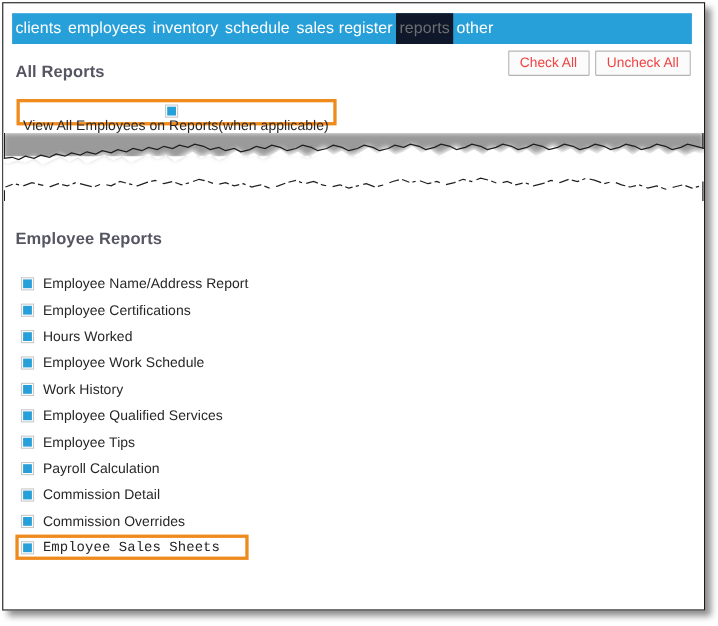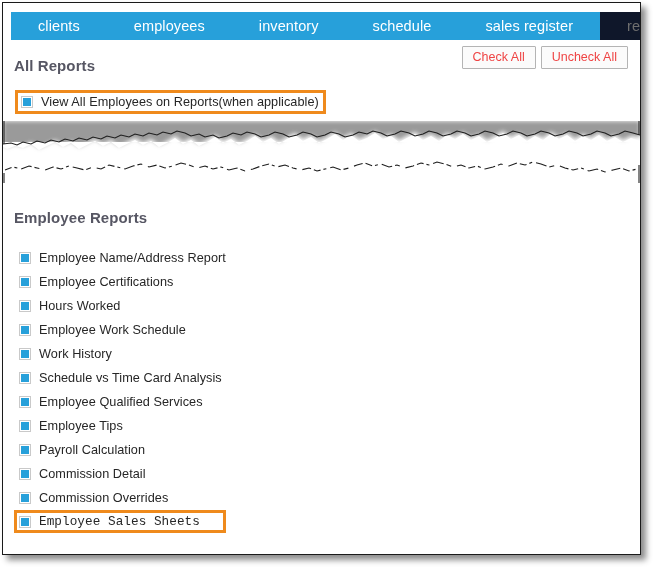--- a/index.html
+++ b/index.html
@@ -38,21 +38,21 @@
     background: #27a0da;
     display: flex;
     align-items: stretch;
   }
   .tab {
     display: flex;
     align-items: center;
     justify-content: center;
     color: #ffffff;
     font-size: 14.5px;
-    padding: 0 27px;
+    padding: 0 3px;
     letter-spacing: 0.1px;
     white-space: nowrap;
     cursor: pointer;
     box-sizing: border-box;
   }
   .tab.active {
     background: #0f172a;
     color: #6e6e6e;
   }
 
@@ -133,20 +133,21 @@
     border: 3px solid #ef8a1c;
     padding: 2px 4px 2px 3px;
     box-sizing: border-box;
   }
 
   #view-all-row {
     position: absolute;
     left: 12px;
     top: 87px;
     height: 24px;
+    flex-direction: column;
   }
 
   
   #employee-report-list {
     position: absolute;
     left: 16px;
     top: 243px;
   }
   #employee-report-list .check-row {
     height: 24px;
@@ -285,24 +286,20 @@
       <div class="check-row">
         <span class="checkbox checked"></span>
         <span class="check-label">Employee Work Schedule</span>
       </div>
       <div class="check-row">
         <span class="checkbox checked"></span>
         <span class="check-label">Work History</span>
       </div>
       <div class="check-row">
         <span class="checkbox checked"></span>
-        <span class="check-label">Schedule vs Time Card Analysis</span>
-      </div>
-      <div class="check-row">
-        <span class="checkbox checked"></span>
         <span class="check-label">Employee Qualified Services</span>
       </div>
       <div class="check-row">
         <span class="checkbox checked"></span>
         <span class="check-label">Employee Tips</span>
       </div>
       <div class="check-row">
         <span class="checkbox checked"></span>
         <span class="check-label">Payroll Calculation</span>
       </div>

